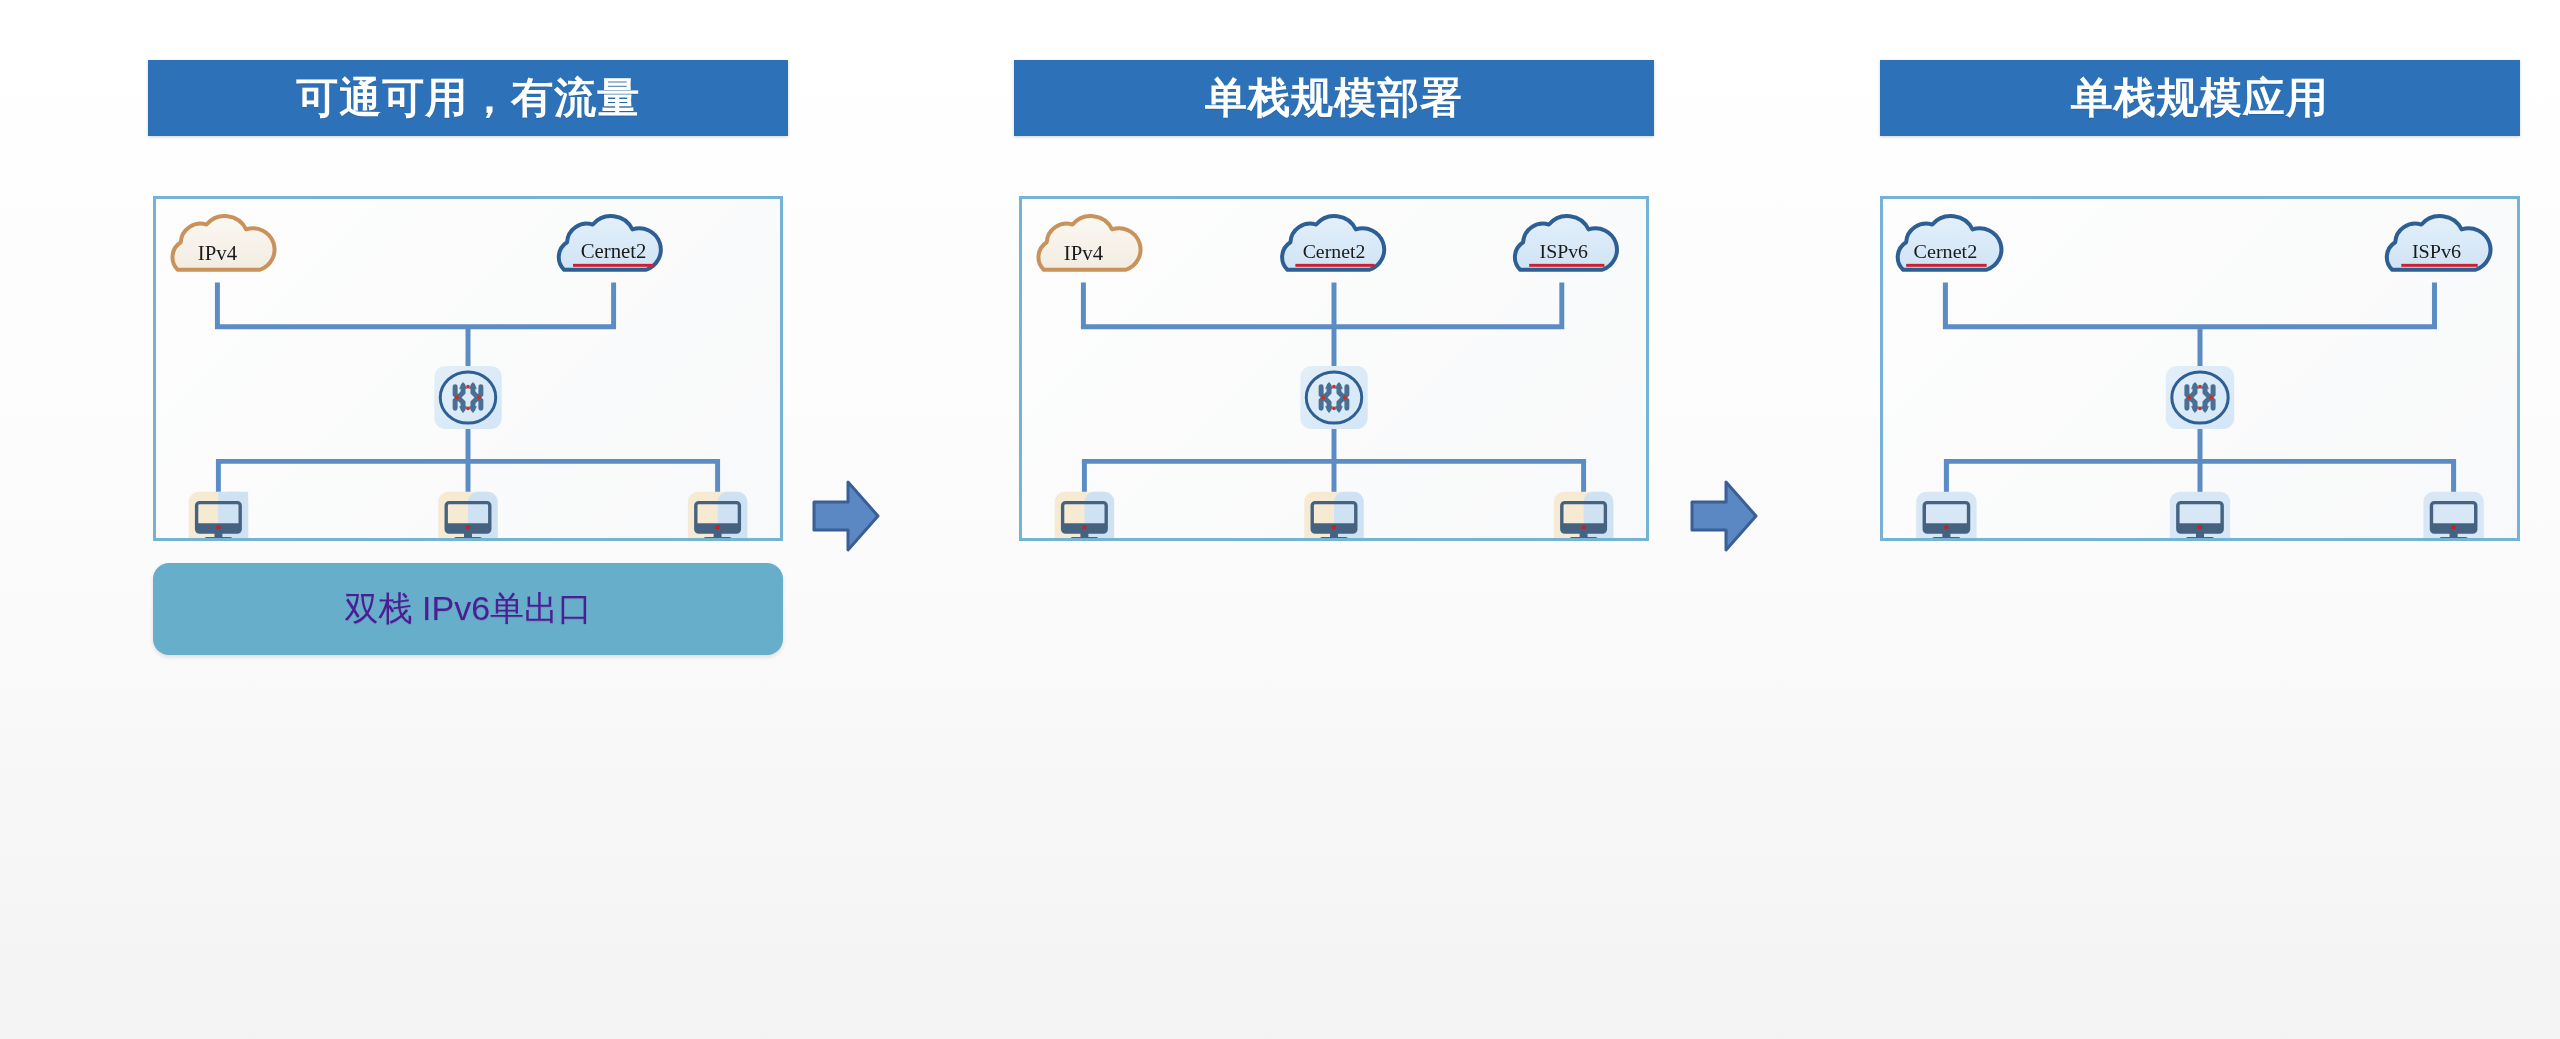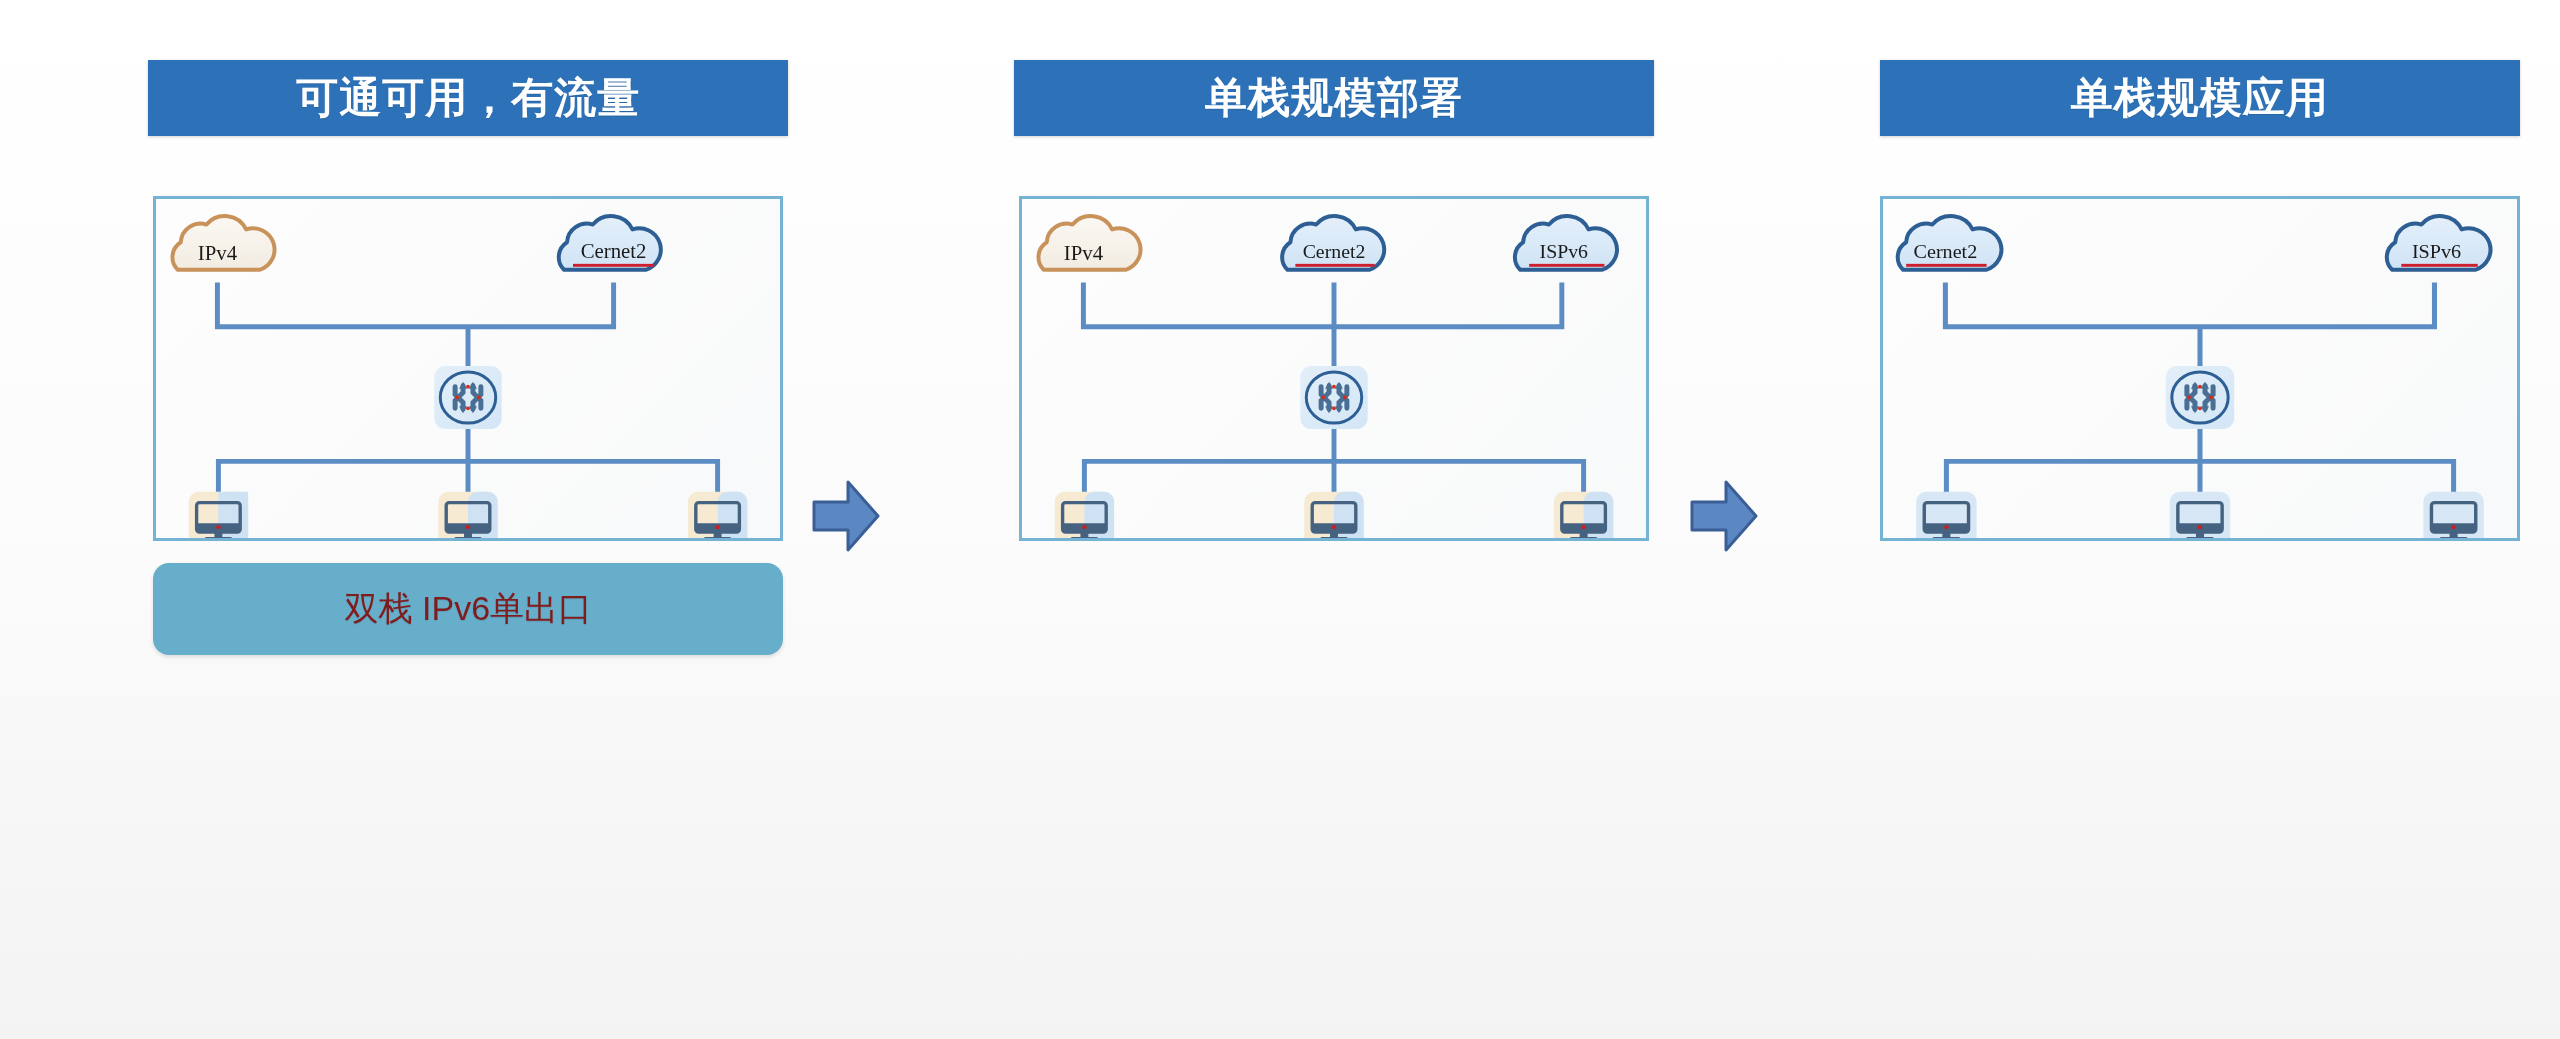--- a/index.html
+++ b/index.html
@@ -88,21 +88,21 @@
     border-radius: 16px;
     display: flex;
     flex-direction: column;
     align-items: center;
     justify-content: center;
     box-shadow: 0 2px 4px rgba(0,0,0,0.12);
     padding: 10px 0;
     box-sizing: border-box;
   }
   .caption .cline {
-    color: #7f1d1d;
+    color: #4c1d95;
     font-size: 34px;
     line-height: 1.28;
     font-weight: 400;
     white-space: nowrap;
     text-shadow: 0 1px 1px rgba(0,0,0,0.10);
   }
   .caption.single .cline {
     font-size: 34px;
   }
 

